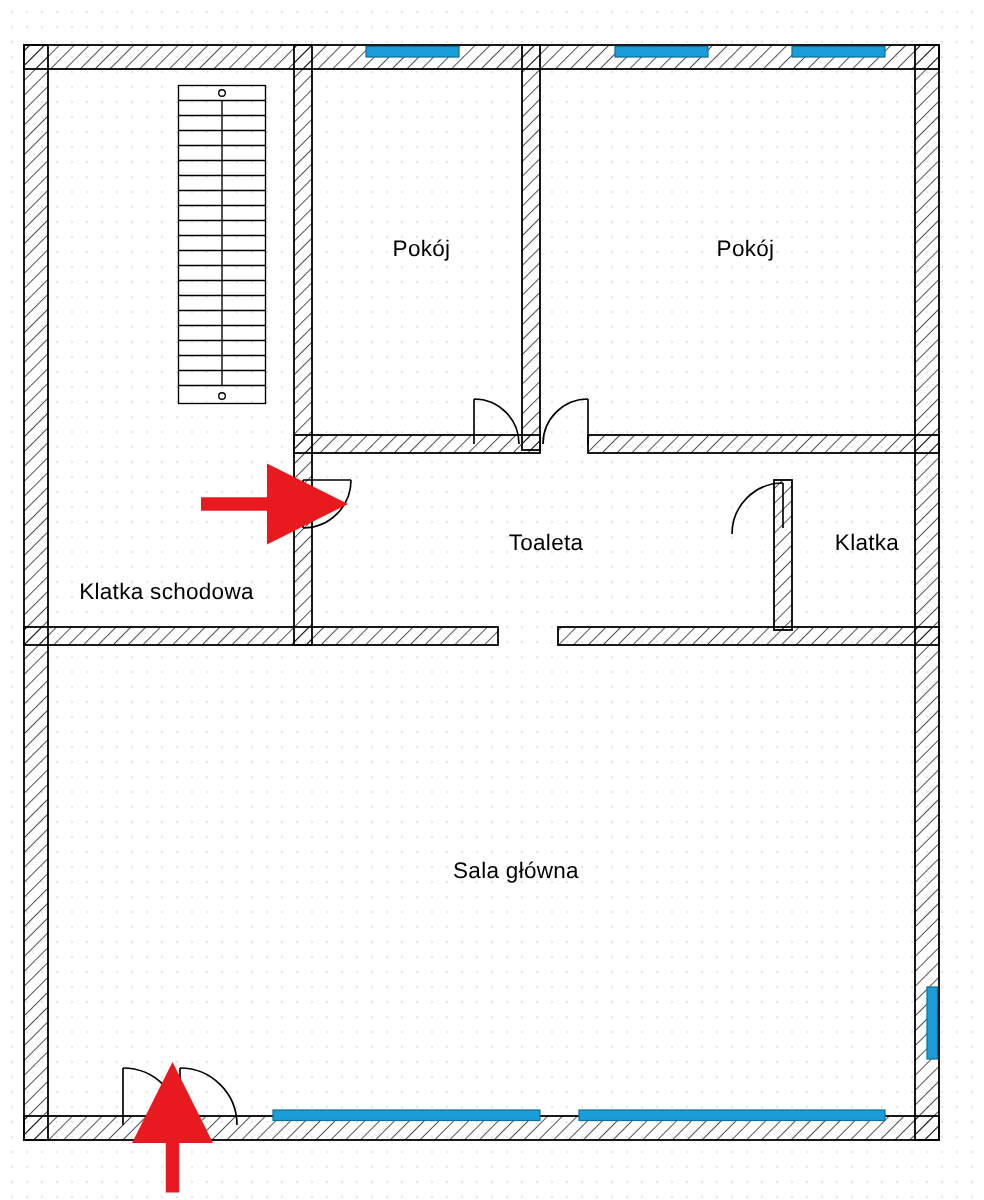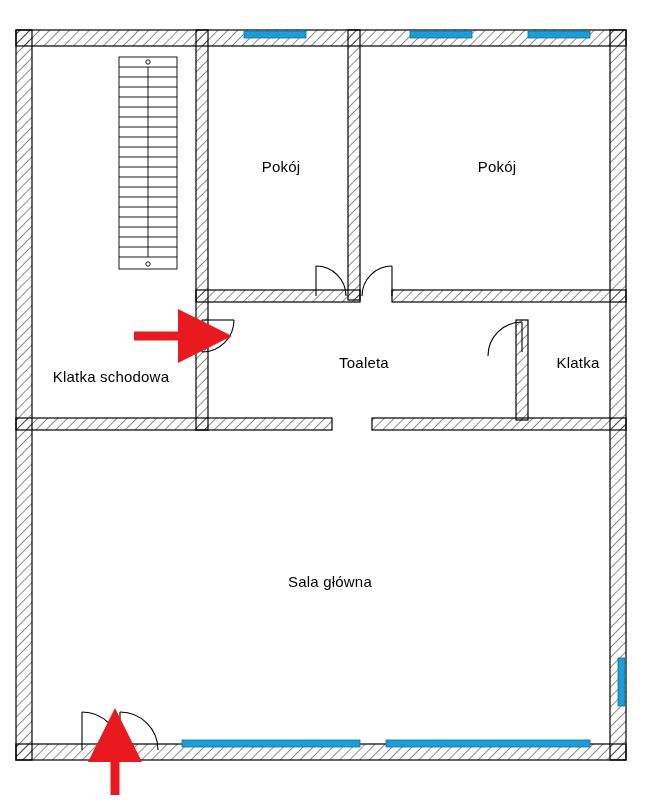--- a/index.html
+++ b/index.html
@@ -153,16 +153,16 @@
       <g>
         <line x1="115" y1="795" x2="115" y2="762" stroke="#e8191f" stroke-width="9" marker-end="url(#arrowhead)"></line>
       </g>
     </g>
   </svg>
 
   <div class="room-label" style="left:281px;top:166px;">Pokój</div>
   <div class="room-label" style="left:497px;top:166px;">Pokój</div>
   <div class="room-label" style="left:364px;top:362px;">Toaleta</div>
   <div class="room-label" style="left:578px;top:362px;">Klatka</div>
-  <div class="room-label" style="left:111px;top:376px;text-align:center;">Klatka schodowa</div>
-  <div class="room-label" style="left:330px;top:581px;">Sala główna</div>
+  <div class="room-label" style="left:111px;top:395px;text-align:center;">Klatka schodowa</div>
+  <div class="room-label" style="left:344px;top:581px;">Sala główna</div>
 
 </div>
 
 </body></html>

